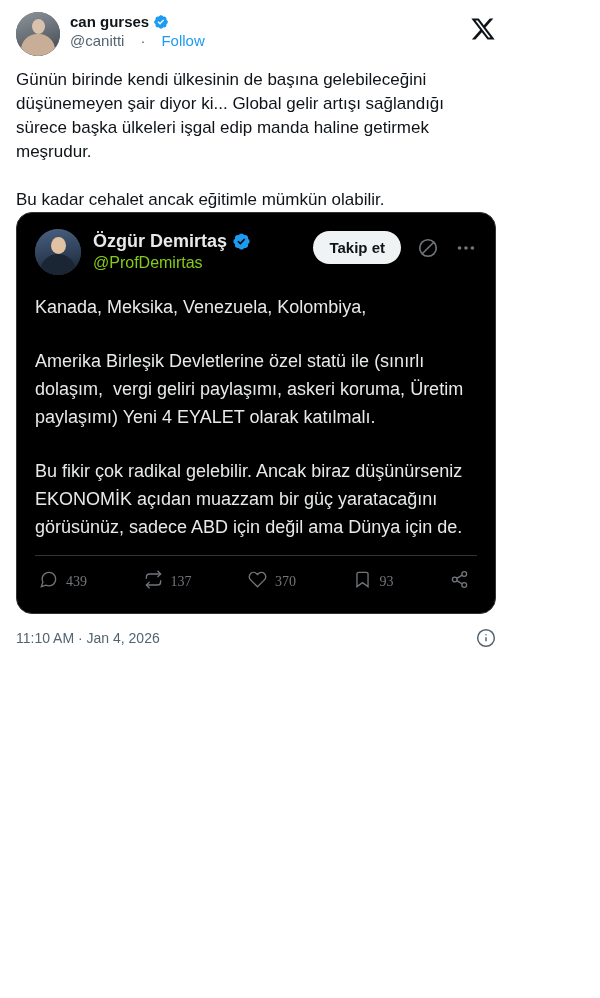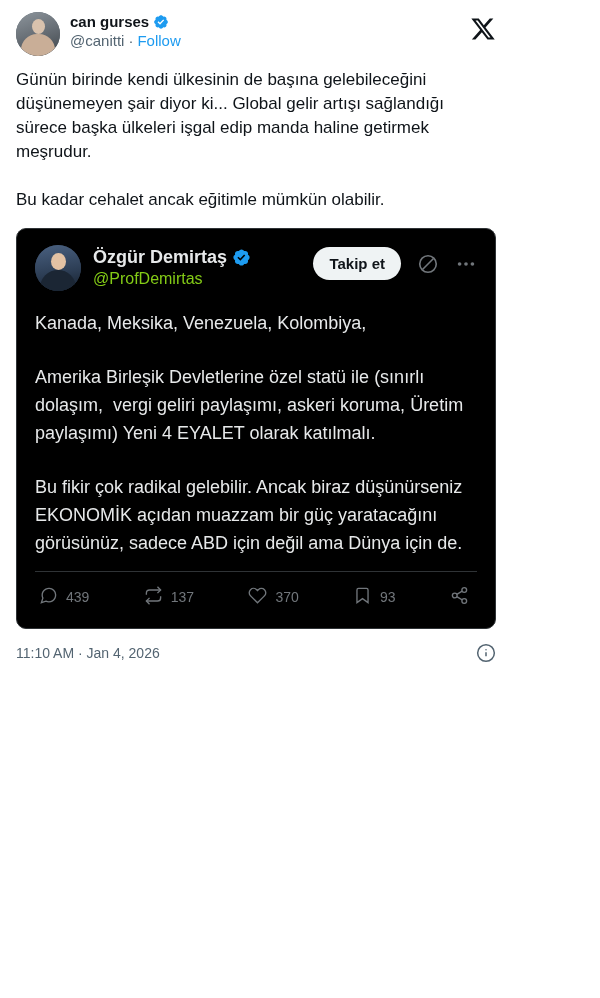--- a/index.html
+++ b/index.html
@@ -82,21 +82,21 @@
     height: 16px;
     display: inline-block;
     color: #1d9bf0;
   }
   .handle-row {
     font-size: 15px;
     color: #536471;
     margin-top: 1px;
     display: flex;
     align-items: center;
-    gap: 4px;
+    gap: 16px;
   }
   .follow-link {
     color: #1d9bf0;
     text-decoration: none;
   }
   .x-logo {
     position: absolute;
     right: 0;
     top: 4px;
     width: 26px;
@@ -106,24 +106,23 @@
   
   .tw-text {
     margin-top: 12px;
     font-size: 17px;
     line-height: 24px;
     color: #0f1419;
     white-space: pre-wrap;
   }
   
   .quote {
-    margin-top: 16px;
     background: #000000;
     border: 1px solid #2f3336;
-    border-radius: 10px;
+    border-radius: 16px;
     padding: 16px 18px 10px 18px;
     color: #e7e9ea;
   }
   .q-header {
     display: flex;
     align-items: flex-start;
     position: relative;
   }
   .q-avatar {
     width: 46px;
@@ -237,20 +236,21 @@
     background: #2f3336;
     margin: 14px 0 0 0;
   }
   .q-stats {
     display: flex;
     align-items: center;
     justify-content: space-between;
     padding: 14px 8px 10px 4px;
     color: #71767b;
     font-size: 14px;
+    font-family: Liberation Serif, serif;
   }
   .stat {
     display: flex;
     align-items: center;
     gap: 8px;
     cursor: pointer;
   }
   .stat svg { width: 19px; height: 19px; }
   
   .tw-footer {

